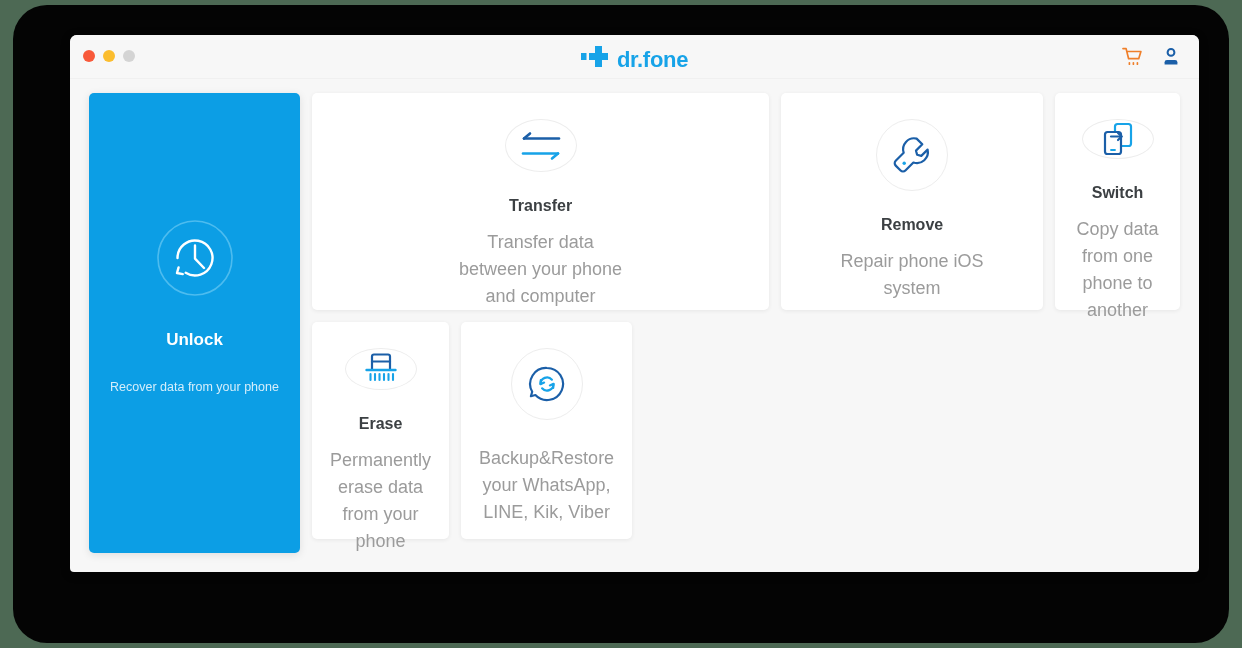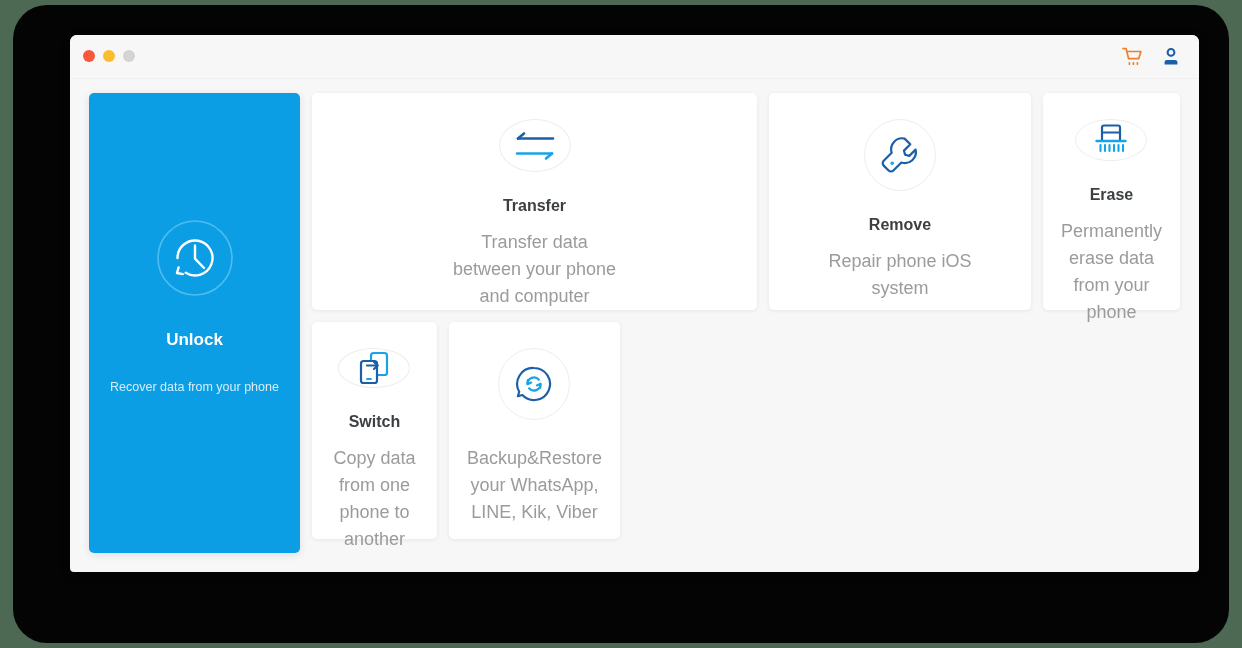--- a/index.html
+++ b/index.html
@@ -186,20 +186,30 @@
   <div id="app-window">
 
     <div id="titlebar">
 
       <div id="traffic-lights">
         <span class="light close"></span>
         <span class="light min"></span>
         <span class="light zoom"></span>
       </div>
 
+      <div id="brand">
+        <span id="brand-mark">
+          <svg width="27" height="21" viewBox="0 0 27 21" xmlns="http://www.w3.org/2000/svg">
+            <rect x="0" y="7" width="5.5" height="7" fill="#17a3e8"></rect>
+            <rect x="8" y="7" width="19" height="7" fill="#17a3e8"></rect>
+            <rect x="14" y="0" width="7" height="21" fill="#17a3e8"></rect>
+          </svg>
+        </span>
+        <span id="brand-name">dr.fone</span>
+      </div>
 
       <div id="titlebar-actions">
         <span class="tb-icon">
           <svg width="21" height="20" viewBox="0 0 21 20" fill="none" xmlns="http://www.w3.org/2000/svg">
             <path d="M1 1.6h3.1l2.5 10.1h10.1l2.2-7.2H5.3" stroke="#ef7f2a" stroke-width="1.7" stroke-linecap="round" stroke-linejoin="round"></path>
             <path d="M7.4 15.8v1.4M11.4 15.8v1.4M15.4 15.8v1.4" stroke="#ef7f2a" stroke-width="1.7" stroke-linecap="round"></path>
           </svg>
         </span>
         <span class="tb-icon">
           <svg width="20" height="20" viewBox="0 0 20 20" fill="none" xmlns="http://www.w3.org/2000/svg">
@@ -247,45 +257,45 @@
               <path d="M24.6 3.6a11 11 0 0 0-12.9 14.2l-8 8a3.4 3.4 0 0 0 0 4.8l4.9 4.9a3.4 3.4 0 0 0 4.8 0l8-8A11 11 0 0 0 35.6 14.6l-6.3 6.3-4.2-1.1-1.1-4.2 6.3-6.3z" stroke="#1b5fa8" stroke-width="2.2" stroke-linejoin="round"></path>
               <circle cx="12.2" cy="28.2" r="1.7" fill="#17a3e8"></circle>
             </svg>
           </span>
           <div class="tile-title">Remove</div>
           <div class="tile-desc">Repair phone iOS system</div>
         </div>
 
         <div class="tile">
           <span class="tile-icon">
-            <svg width="40" height="40" viewBox="0 0 40 40" fill="none" xmlns="http://www.w3.org/2000/svg">
-              <path d="M11 20V7.5a2 2 0 0 1 2-2h14a2 2 0 0 1 2 2V20" stroke="#1b5fa8" stroke-width="2.2" stroke-linecap="round" stroke-linejoin="round"></path>
-              <path d="M11 12.5h18" stroke="#1b5fa8" stroke-width="2.2" stroke-linecap="round"></path>
-              <path d="M5.5 21h29" stroke="#17a3e8" stroke-width="2.4" stroke-linecap="round"></path>
-              <path d="M9.5 25v6M14 25v6M18.5 25v6M23 25v6M27.5 25v6M32 25v6" stroke="#17a3e8" stroke-width="2.1" stroke-linecap="round"></path>
-            </svg>
-          </span>
-          <div class="tile-title">Erase</div>
-          <div class="tile-desc">Permanently erase data from your phone</div>
-        </div>
-
-        <div class="tile">
-          <span class="tile-icon">
             <svg width="38" height="38" viewBox="0 0 38 38" fill="none" xmlns="http://www.w3.org/2000/svg">
               <rect x="16" y="4" width="16" height="22" rx="2.6" stroke="#17a3e8" stroke-width="2.2"></rect>
               <rect x="6" y="12" width="16" height="22" rx="2.6" fill="#ffffff" stroke="#1b5fa8" stroke-width="2.2"></rect>
               <path d="M12 16.5h10.5" stroke="#1b5fa8" stroke-width="2.2" stroke-linecap="round"></path>
               <path d="M19 13l3.6 3.5-3.6 3.5" stroke="#1b5fa8" stroke-width="2.2" stroke-linecap="round" stroke-linejoin="round"></path>
               <path d="M12 30h4" stroke="#17a3e8" stroke-width="1.8" stroke-linecap="round"></path>
             </svg>
           </span>
           <div class="tile-title">Switch</div>
           <div class="tile-desc">Copy data from one phone to another</div>
         </div>
 
+        <div class="tile">
+          <span class="tile-icon">
+            <svg width="40" height="40" viewBox="0 0 40 40" fill="none" xmlns="http://www.w3.org/2000/svg">
+              <path d="M11 20V7.5a2 2 0 0 1 2-2h14a2 2 0 0 1 2 2V20" stroke="#1b5fa8" stroke-width="2.2" stroke-linecap="round" stroke-linejoin="round"></path>
+              <path d="M11 12.5h18" stroke="#1b5fa8" stroke-width="2.2" stroke-linecap="round"></path>
+              <path d="M5.5 21h29" stroke="#17a3e8" stroke-width="2.4" stroke-linecap="round"></path>
+              <path d="M9.5 25v6M14 25v6M18.5 25v6M23 25v6M27.5 25v6M32 25v6" stroke="#17a3e8" stroke-width="2.1" stroke-linecap="round"></path>
+            </svg>
+          </span>
+          <div class="tile-title">Erase</div>
+          <div class="tile-desc">Permanently erase data from your phone</div>
+        </div>
+
 
 
         <div class="tile">
           <span class="tile-icon">
             <svg width="40" height="40" viewBox="0 0 40 40" fill="none" xmlns="http://www.w3.org/2000/svg">
               <path d="M20 4a16 16 0 1 1-11.6 27l-4.5 1.2 1.3-4.4A16 16 0 0 1 20 4z" stroke="#1b5fa8" stroke-width="2.2" stroke-linejoin="round"></path>
               <path d="M13.5 20a6.5 6.5 0 0 1 11.4-4.3" stroke="#17a3e8" stroke-width="2.2" stroke-linecap="round"></path>
               <path d="M13.8 16.2l-.3 4 3.6-1.6" stroke="#17a3e8" stroke-width="2.2" stroke-linecap="round" stroke-linejoin="round"></path>
               <path d="M26.5 20a6.5 6.5 0 0 1-11.4 4.3" stroke="#17a3e8" stroke-width="2.2" stroke-linecap="round"></path>
               <path d="M26.2 23.8l.3-4-3.6 1.6" stroke="#17a3e8" stroke-width="2.2" stroke-linecap="round" stroke-linejoin="round"></path>

